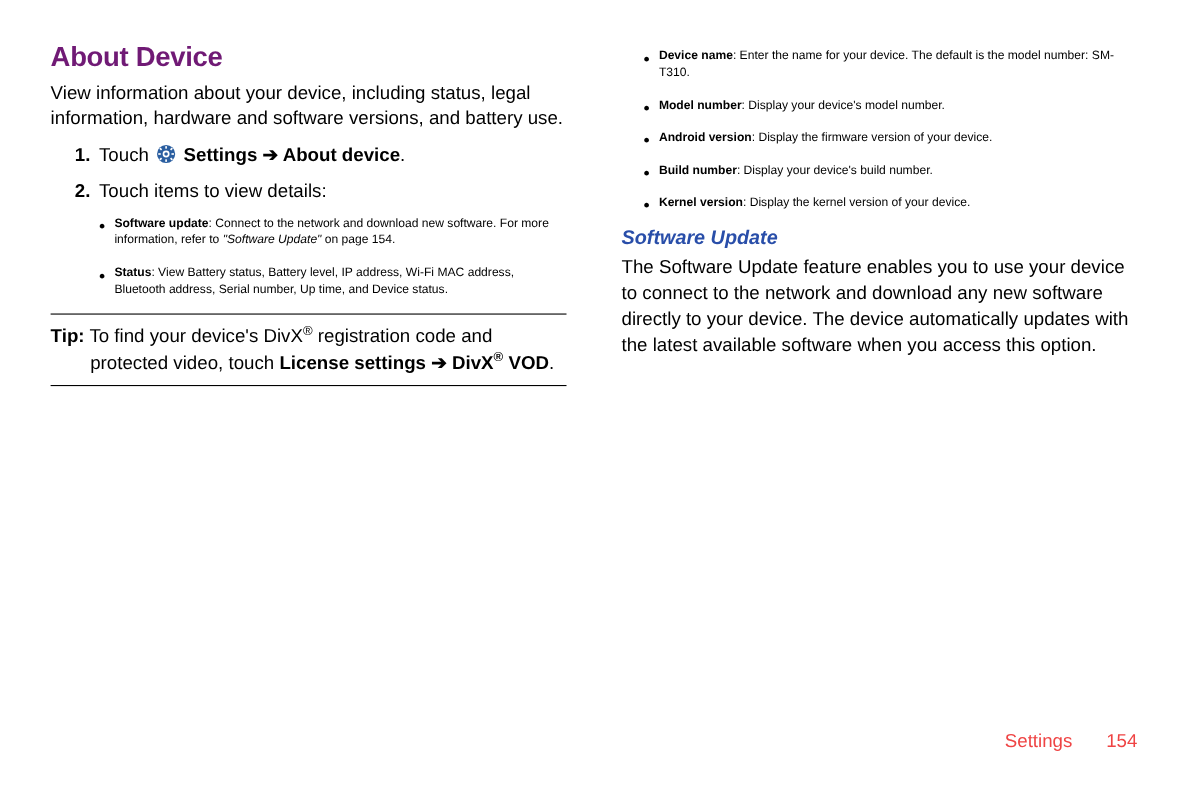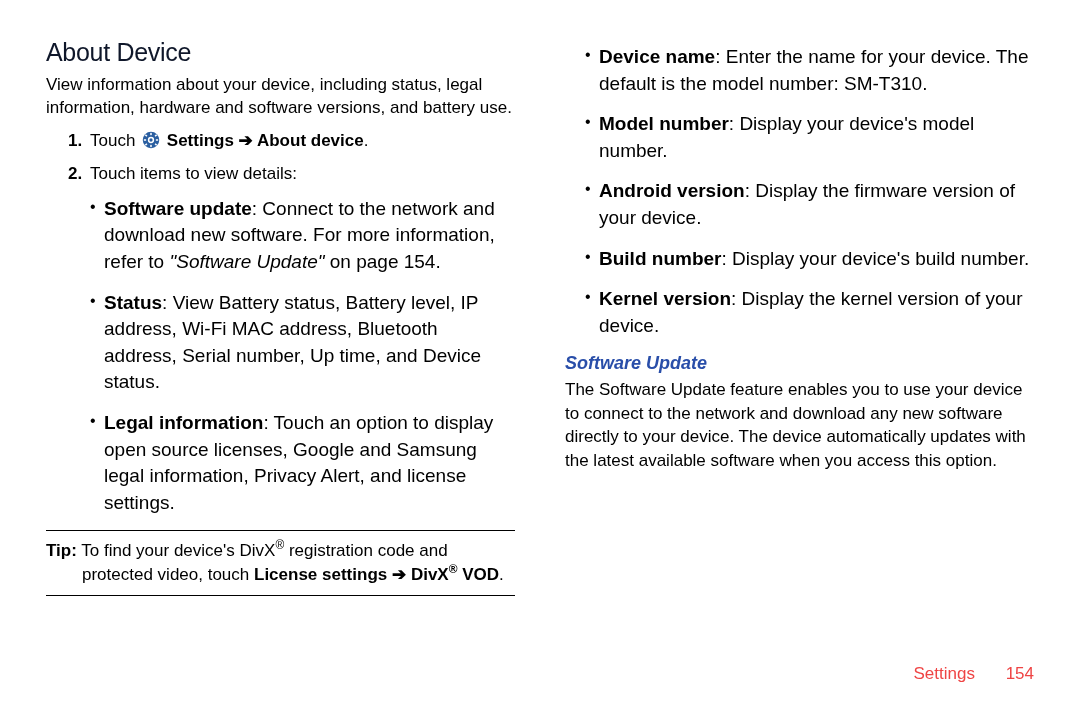--- a/index.html
+++ b/index.html
@@ -16,22 +16,22 @@
     display: flex;
     gap: 50px;
     box-sizing: border-box;
   }
   .col {
     flex: 1;
     min-width: 0;
   }
   h1.section-title {
     font-size: 25px;
-    font-weight: 400;
-    color: #0f172a;
+    font-weight: 700;
+    color: #701a75;
     margin: 0 0 6px 0;
     letter-spacing: -0.3px;
   }
   h2.subtitle {
     font-size: 18px;
     font-weight: 900;
     font-style: italic;
     color: #294ea9;
     margin: 14px 0 4px 0;
   }
@@ -69,21 +69,21 @@
     padding: 0 0 0 44px;
     margin: 6px 0;
   }
   ul.bullets.right {
     padding-left: 20px;
   }
   ul.bullets > li {
     position: relative;
     padding-left: 14px;
     margin-bottom: 14px;
-    font-size: 19px;
+    font-size: 11px;
     line-height: 1.4;
   }
   ul.bullets > li::before {
     content: "•";
     position: absolute;
     left: 0;
     font-size: 16px;
   }
   .italic { font-style: italic; }
   .bold { font-weight: 700; }
@@ -145,23 +145,20 @@
       </li>
     </ol>
 
     <ul class="bullets">
       <li>
         <span class="bold">Software update</span><span>: Connect to the network and download new software. For more information, refer to </span><span class="italic">"Software Update"</span><span> on page 154.</span>
       </li>
       <li>
         <span class="bold">Status</span><span>: View Battery status, Battery level, IP address, Wi-Fi MAC address, Bluetooth address, Serial number, Up time, and Device status.</span>
       </li>
-      <li>
-        <span class="bold">Legal information</span><span>: Touch an option to display open source licenses, Google and Samsung legal information, Privacy Alert, and license settings.</span>
-      </li>
     </ul>
 
     <div class="tip-block">
       <div>
         <span class="bold">Tip:</span><span> To find your device's DivX</span><span class="sup">®</span><span> registration code and</span>
       </div>
       <div class="tip-body">
         <span>protected video, touch </span><span class="bold">License settings ➔ DivX</span><span class="bold sup">®</span><span class="bold"> VOD</span><span>.</span>
       </div>
     </div>

